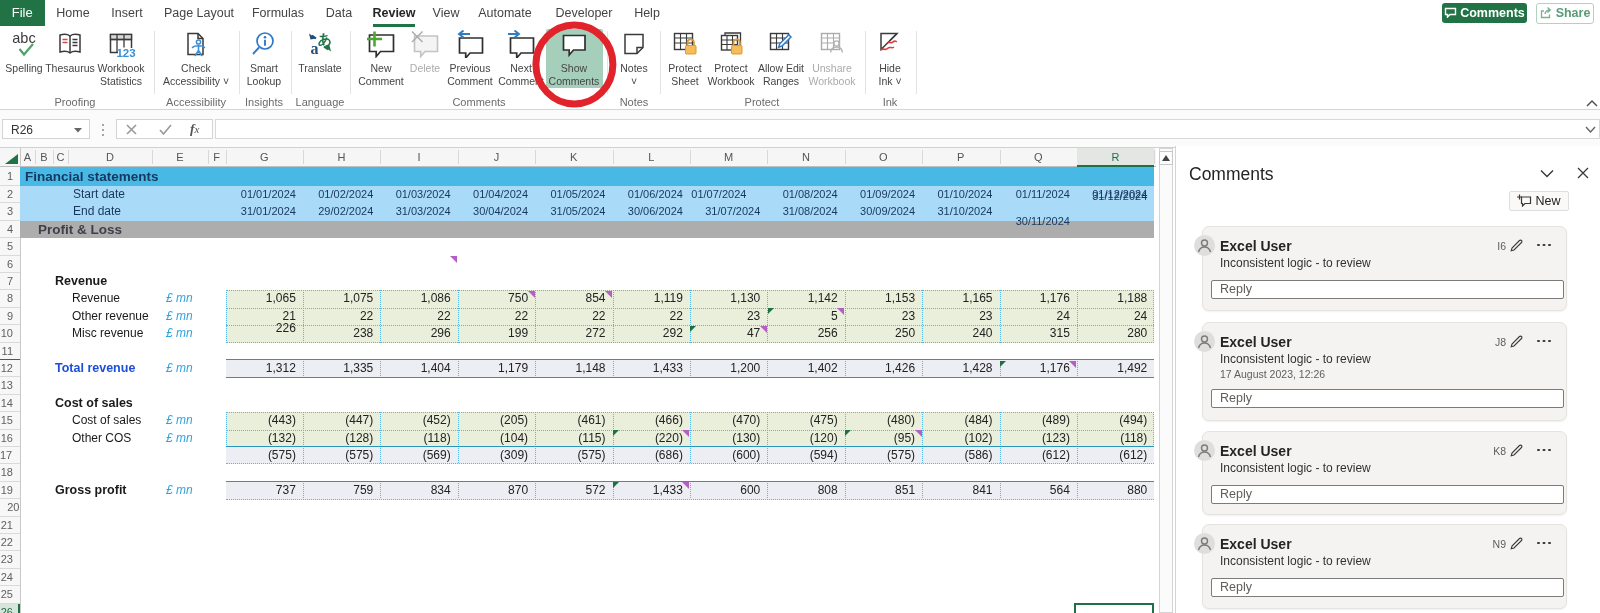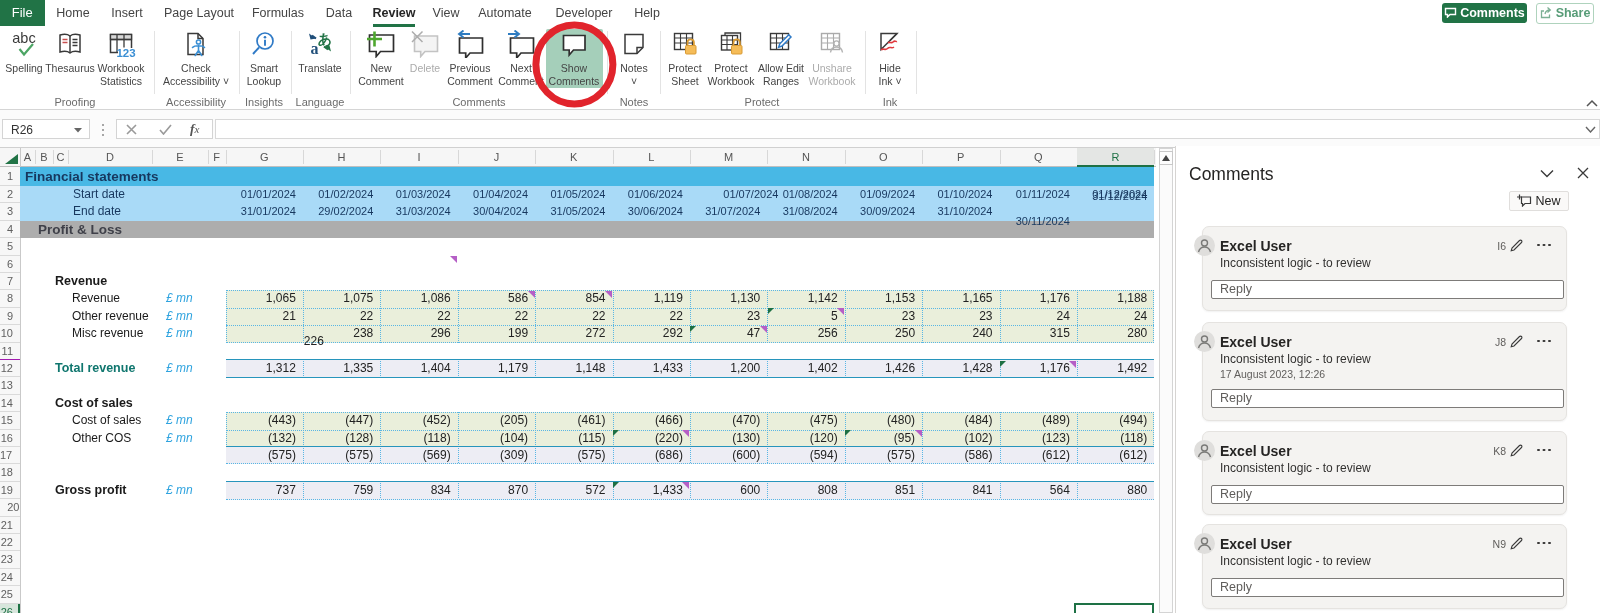--- a/index.html
+++ b/index.html
@@ -251,21 +251,21 @@
 <div class="ab" style="left:25px;top:167px;height:19px;line-height:19px;font-size:13.5px;font-weight:bold;color:#17375E">Financial statements</div>
 <div class="ab" style="left:20px;top:186px;width:1134.3px;height:34.8px;background:#A9DAF7"></div>
 <div class="ab" style="left:20px;top:220.8px;width:1134.3px;height:17.4px;background:#ADADAD"></div>
 <div class="ab" style="left:38px;top:220.8px;height:17.4px;line-height:17.4px;font-size:13.5px;font-weight:bold;color:#3F4049">Profit &amp; Loss</div>
 <div class="ab" style="left:73px;top:186.0px;height:17.4px;line-height:17.4px;font-size:12px;color:#17375E;white-space:nowrap">Start date</div>
 <div class="ab" style="left:73px;top:203.4px;height:17.4px;line-height:17.4px;font-size:12px;color:#17375E;white-space:nowrap">End date</div>
 <div class="ab" style="left:55px;top:273.0px;height:17.4px;line-height:17.4px;font-size:12.5px;font-weight:bold;color:#1a1a1a;white-space:nowrap">Revenue</div>
 <div class="ab" style="left:72px;top:290.4px;height:17.4px;line-height:17.4px;font-size:12px;color:#1a1a1a;white-space:nowrap">Revenue</div>
 <div class="ab" style="left:72px;top:307.79999999999995px;height:17.4px;line-height:17.4px;font-size:12px;color:#1a1a1a;white-space:nowrap">Other revenue</div>
 <div class="ab" style="left:72px;top:325.2px;height:17.4px;line-height:17.4px;font-size:12px;color:#1a1a1a;white-space:nowrap">Misc revenue</div>
-<div class="ab" style="left:55px;top:360.0px;height:17.4px;line-height:17.4px;font-size:12.5px;font-weight:bold;color:#0f766e;white-space:nowrap">Total revenue</div>
+<div class="ab" style="left:55px;top:360.0px;height:17.4px;line-height:17.4px;font-size:12.5px;font-weight:bold;color:#1d4ed8;white-space:nowrap">Total revenue</div>
 <div class="ab" style="left:55px;top:394.79999999999995px;height:17.4px;line-height:17.4px;font-size:12.5px;font-weight:bold;color:#1a1a1a;white-space:nowrap">Cost of sales</div>
 <div class="ab" style="left:72px;top:412.2px;height:17.4px;line-height:17.4px;font-size:12px;color:#1a1a1a;white-space:nowrap">Cost of sales</div>
 <div class="ab" style="left:72px;top:429.59999999999997px;height:17.4px;line-height:17.4px;font-size:12px;color:#1a1a1a;white-space:nowrap">Other COS</div>
 <div class="ab" style="left:55px;top:481.79999999999995px;height:17.4px;line-height:17.4px;font-size:12.5px;font-weight:bold;color:#1a1a1a;white-space:nowrap">Gross profit</div>
 <div class="ab" style="left:166px;top:290.4px;height:17.4px;line-height:17.4px;font-size:12px;font-style:italic;color:#2EA3DF">£ mn</div>
 <div class="ab" style="left:166px;top:307.79999999999995px;height:17.4px;line-height:17.4px;font-size:12px;font-style:italic;color:#2EA3DF">£ mn</div>
 <div class="ab" style="left:166px;top:325.2px;height:17.4px;line-height:17.4px;font-size:12px;font-style:italic;color:#2EA3DF">£ mn</div>
 <div class="ab" style="left:166px;top:360.0px;height:17.4px;line-height:17.4px;font-size:12px;font-style:italic;color:#2EA3DF">£ mn</div>
 <div class="ab" style="left:166px;top:412.2px;height:17.4px;line-height:17.4px;font-size:12px;font-style:italic;color:#2EA3DF">£ mn</div>
 <div class="ab" style="left:166px;top:429.59999999999997px;height:17.4px;line-height:17.4px;font-size:12px;font-style:italic;color:#2EA3DF">£ mn</div>
@@ -275,21 +275,21 @@
 <div class="date" style="left:302.9px;top:186.0px;width:70.4px;line-height:17.4px">01/02/2024</div>
 <div class="date" style="left:302.9px;top:203.4px;width:70.4px;line-height:17.4px">29/02/2024</div>
 <div class="date" style="left:380.3px;top:186.0px;width:70.4px;line-height:17.4px">01/03/2024</div>
 <div class="date" style="left:380.3px;top:203.4px;width:70.4px;line-height:17.4px">31/03/2024</div>
 <div class="date" style="left:457.70000000000005px;top:186.0px;width:70.4px;line-height:17.4px">01/04/2024</div>
 <div class="date" style="left:457.70000000000005px;top:203.4px;width:70.4px;line-height:17.4px">30/04/2024</div>
 <div class="date" style="left:535.1px;top:186.0px;width:70.4px;line-height:17.4px">01/05/2024</div>
 <div class="date" style="left:535.1px;top:203.4px;width:70.4px;line-height:17.4px">31/05/2024</div>
 <div class="date" style="left:612.5px;top:186.0px;width:70.4px;line-height:17.4px">01/06/2024</div>
 <div class="date" style="left:612.5px;top:203.4px;width:70.4px;line-height:17.4px">30/06/2024</div>
-<div class="date" style="left:708px;top:186.0px;width:70.4px;line-height:17.4px">01/07/2024</div>
+<div class="date" style="left:676px;top:186.0px;width:70.4px;line-height:17.4px">01/07/2024</div>
 <div class="date" style="left:689.9000000000001px;top:203.4px;width:70.4px;line-height:17.4px">31/07/2024</div>
 <div class="date" style="left:767.3000000000001px;top:186.0px;width:70.4px;line-height:17.4px">01/08/2024</div>
 <div class="date" style="left:767.3000000000001px;top:203.4px;width:70.4px;line-height:17.4px">31/08/2024</div>
 <div class="date" style="left:844.7px;top:186.0px;width:70.4px;line-height:17.4px">01/09/2024</div>
 <div class="date" style="left:844.7px;top:203.4px;width:70.4px;line-height:17.4px">30/09/2024</div>
 <div class="date" style="left:922.1px;top:186.0px;width:70.4px;line-height:17.4px">01/10/2024</div>
 <div class="date" style="left:922.1px;top:203.4px;width:70.4px;line-height:17.4px">31/10/2024</div>
 <div class="date" style="left:999.5px;top:186.0px;width:70.4px;line-height:17.4px">01/11/2024</div>
 <div class="date" style="left:999.5px;top:213px;width:70.4px;line-height:17.4px">30/11/2024</div>
 <div class="date" style="left:1076.9px;top:186.0px;width:70.4px;line-height:17.4px">01/12/2024</div>
@@ -353,42 +353,42 @@
 <div class="ab" style="left:612.5px;top:482.79999999999995px;width:0;height:15.399999999999977px;border-left:1px dotted #58B6E4"></div>
 <div class="ab" style="left:689.9000000000001px;top:482.79999999999995px;width:0;height:15.399999999999977px;border-left:1px dotted #58B6E4"></div>
 <div class="ab" style="left:767.3000000000001px;top:482.79999999999995px;width:0;height:15.399999999999977px;border-left:1px dotted #58B6E4"></div>
 <div class="ab" style="left:844.7px;top:482.79999999999995px;width:0;height:15.399999999999977px;border-left:1px dotted #58B6E4"></div>
 <div class="ab" style="left:922.1px;top:482.79999999999995px;width:0;height:15.399999999999977px;border-left:1px dotted #58B6E4"></div>
 <div class="ab" style="left:999.5px;top:482.79999999999995px;width:0;height:15.399999999999977px;border-left:1px dotted #58B6E4"></div>
 <div class="ab" style="left:1076.9px;top:482.79999999999995px;width:0;height:15.399999999999977px;border-left:1px dotted #58B6E4"></div>
 <div class="num" style="left:225.5px;top:290.4px;width:70.4px;line-height:17.4px;">1,065</div>
 <div class="num" style="left:302.9px;top:290.4px;width:70.4px;line-height:17.4px;">1,075</div>
 <div class="num" style="left:380.3px;top:290.4px;width:70.4px;line-height:17.4px;">1,086</div>
-<div class="num" style="left:457.70000000000005px;top:290.4px;width:70.4px;line-height:17.4px;">586</div>
+<div class="num" style="left:457.70000000000005px;top:290.4px;width:70.4px;line-height:17.4px;">750</div>
 <div class="num" style="left:535.1px;top:290.4px;width:70.4px;line-height:17.4px;">854</div>
 <div class="num" style="left:612.5px;top:290.4px;width:70.4px;line-height:17.4px;">1,119</div>
 <div class="num" style="left:689.9000000000001px;top:290.4px;width:70.4px;line-height:17.4px;">1,130</div>
 <div class="num" style="left:767.3000000000001px;top:290.4px;width:70.4px;line-height:17.4px;">1,142</div>
 <div class="num" style="left:844.7px;top:290.4px;width:70.4px;line-height:17.4px;">1,153</div>
 <div class="num" style="left:922.1px;top:290.4px;width:70.4px;line-height:17.4px;">1,165</div>
 <div class="num" style="left:999.5px;top:290.4px;width:70.4px;line-height:17.4px;">1,176</div>
 <div class="num" style="left:1076.9px;top:290.4px;width:70.4px;line-height:17.4px;">1,188</div>
 <div class="num" style="left:225.5px;top:307.79999999999995px;width:70.4px;line-height:17.4px;">21</div>
 <div class="num" style="left:302.9px;top:307.79999999999995px;width:70.4px;line-height:17.4px;">22</div>
 <div class="num" style="left:380.3px;top:307.79999999999995px;width:70.4px;line-height:17.4px;">22</div>
 <div class="num" style="left:457.70000000000005px;top:307.79999999999995px;width:70.4px;line-height:17.4px;">22</div>
 <div class="num" style="left:535.1px;top:307.79999999999995px;width:70.4px;line-height:17.4px;">22</div>
 <div class="num" style="left:612.5px;top:307.79999999999995px;width:70.4px;line-height:17.4px;">22</div>
 <div class="num" style="left:689.9000000000001px;top:307.79999999999995px;width:70.4px;line-height:17.4px;">23</div>
 <div class="num" style="left:767.3000000000001px;top:307.79999999999995px;width:70.4px;line-height:17.4px;">5</div>
 <div class="num" style="left:844.7px;top:307.79999999999995px;width:70.4px;line-height:17.4px;">23</div>
 <div class="num" style="left:922.1px;top:307.79999999999995px;width:70.4px;line-height:17.4px;">23</div>
 <div class="num" style="left:999.5px;top:307.79999999999995px;width:70.4px;line-height:17.4px;">24</div>
 <div class="num" style="left:1076.9px;top:307.79999999999995px;width:70.4px;line-height:17.4px;">24</div>
-<div class="num" style="left:225.5px;top:333px;width:70.4px;line-height:17.4px;padding-left:28px;">226</div>
+<div class="num" style="left:225.5px;top:320px;width:70.4px;line-height:17.4px;">226</div>
 <div class="num" style="left:302.9px;top:325.2px;width:70.4px;line-height:17.4px;">238</div>
 <div class="num" style="left:380.3px;top:325.2px;width:70.4px;line-height:17.4px;">296</div>
 <div class="num" style="left:457.70000000000005px;top:325.2px;width:70.4px;line-height:17.4px;">199</div>
 <div class="num" style="left:535.1px;top:325.2px;width:70.4px;line-height:17.4px;">272</div>
 <div class="num" style="left:612.5px;top:325.2px;width:70.4px;line-height:17.4px;">292</div>
 <div class="num" style="left:689.9000000000001px;top:325.2px;width:70.4px;line-height:17.4px;">47</div>
 <div class="num" style="left:767.3000000000001px;top:325.2px;width:70.4px;line-height:17.4px;">256</div>
 <div class="num" style="left:844.7px;top:325.2px;width:70.4px;line-height:17.4px;">250</div>
 <div class="num" style="left:922.1px;top:325.2px;width:70.4px;line-height:17.4px;">240</div>
 <div class="num" style="left:999.5px;top:325.2px;width:70.4px;line-height:17.4px;">315</div>

